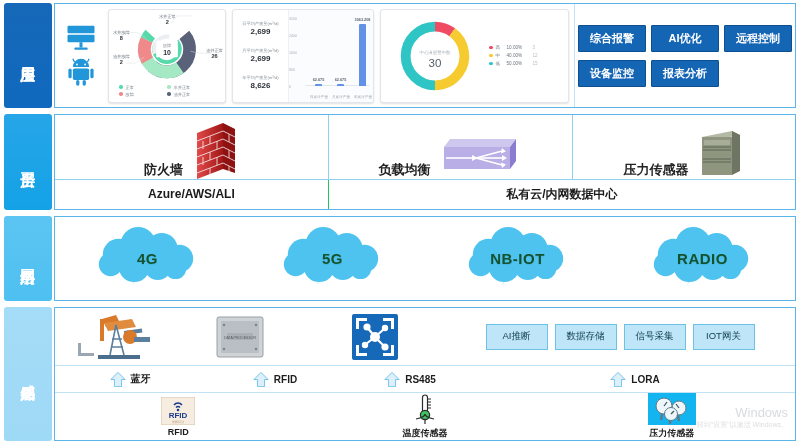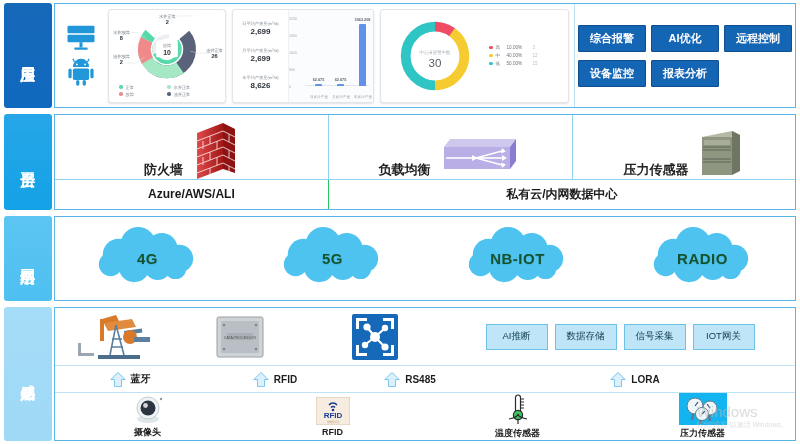--- a/index.html
+++ b/index.html
@@ -112,21 +112,21 @@
   .per-slot { flex:1; display:flex; flex-direction:column; align-items:center; justify-content:center; }
   .per-cap { font-size:9px; font-weight:bold; color:#1d1d1d; margin-top:2px; }
   .proto { display:flex; align-items:center; gap:5px; }
   .proto-txt { font-size:10px; font-weight:bold; color:#1d1d1d; }
   .arrow-up { width:16px; height:15px; }
   .ai-btns { display:flex; gap:7px; }
   .ai-btn { width:62px; height:26px; background:#bfe6f8; border:1px solid #6cc2e6;
             display:flex; align-items:center; justify-content:center; font-size:9.5px; color:#12414f; }
 
   .watermark { position:absolute; right:12px; bottom:14px; text-align:left; pointer-events:none; opacity:.55; }
-  .wm1 { font-size:15px; color:#b9bcc0; }
+  .wm1 { font-size:13px; color:#b9bcc0;text-align:right; }
   .wm2 { font-size:7px; color:#bfc2c6; }
 </style>
 </head>
 <body>
 
 <div class="diagram">
 
   <div class="layer-row app-row">
     <div class="layer-tab app-tab">应用层</div>
     <div class="layer-body app-body">
@@ -520,30 +520,20 @@
             <svg class="arrow-up" viewBox="0 0 18 16">
               <polygon points="9,0 17,8 13,8 13,16 5,16 5,8 1,8" fill="#ddeffb" stroke="#68bfe8" stroke-width="1"></polygon>
             </svg>
             <span class="proto-txt">LORA</span>
           </div>
         </div>
       </div>
 
       <div class="per-bot">
         <div class="per-slot">
-          <svg width="34" height="30" viewBox="0 0 34 30">
-            <ellipse cx="17" cy="25" rx="11" ry="4" fill="#dfe6ea"></ellipse>
-            <circle cx="17" cy="14" r="11" fill="#eef3f6" stroke="#c3ccd2"></circle>
-            <circle cx="17" cy="14" r="7.5" fill="#2b3440"></circle>
-            <circle cx="14.5" cy="11.5" r="2.4" fill="#fff" opacity=".8"></circle>
-            <circle cx="30" cy="5" r="1.2" fill="#8f9aa2"></circle>
-          </svg>
-          <div class="per-cap">摄像头</div>
-        </div>
-        <div class="per-slot">
           <svg width="34" height="28" viewBox="0 0 34 28">
             <rect width="34" height="28" rx="2" fill="#f7ece0" stroke="#d9c5ad"></rect>
             <g stroke="#1a3a8f" stroke-width="1.4" fill="none">
               <path d="M13,8 a5 5 0 0 1 8 0"></path>
                 <path d="M15,10.5 a2.6 2.6 0 0 1 4 0"></path>
             </g>
             <circle cx="17" cy="13" r="1.3" fill="#1a3a8f"></circle>
             <text x="17" y="21" font-size="8" font-weight="bold" fill="#1a3a8f" text-anchor="middle" font-family="Liberation Sans, sans-serif">RFID</text>
             <text x="17" y="25.5" font-size="3" fill="#b99f80" text-anchor="middle">射频识别</text>
           </svg>

